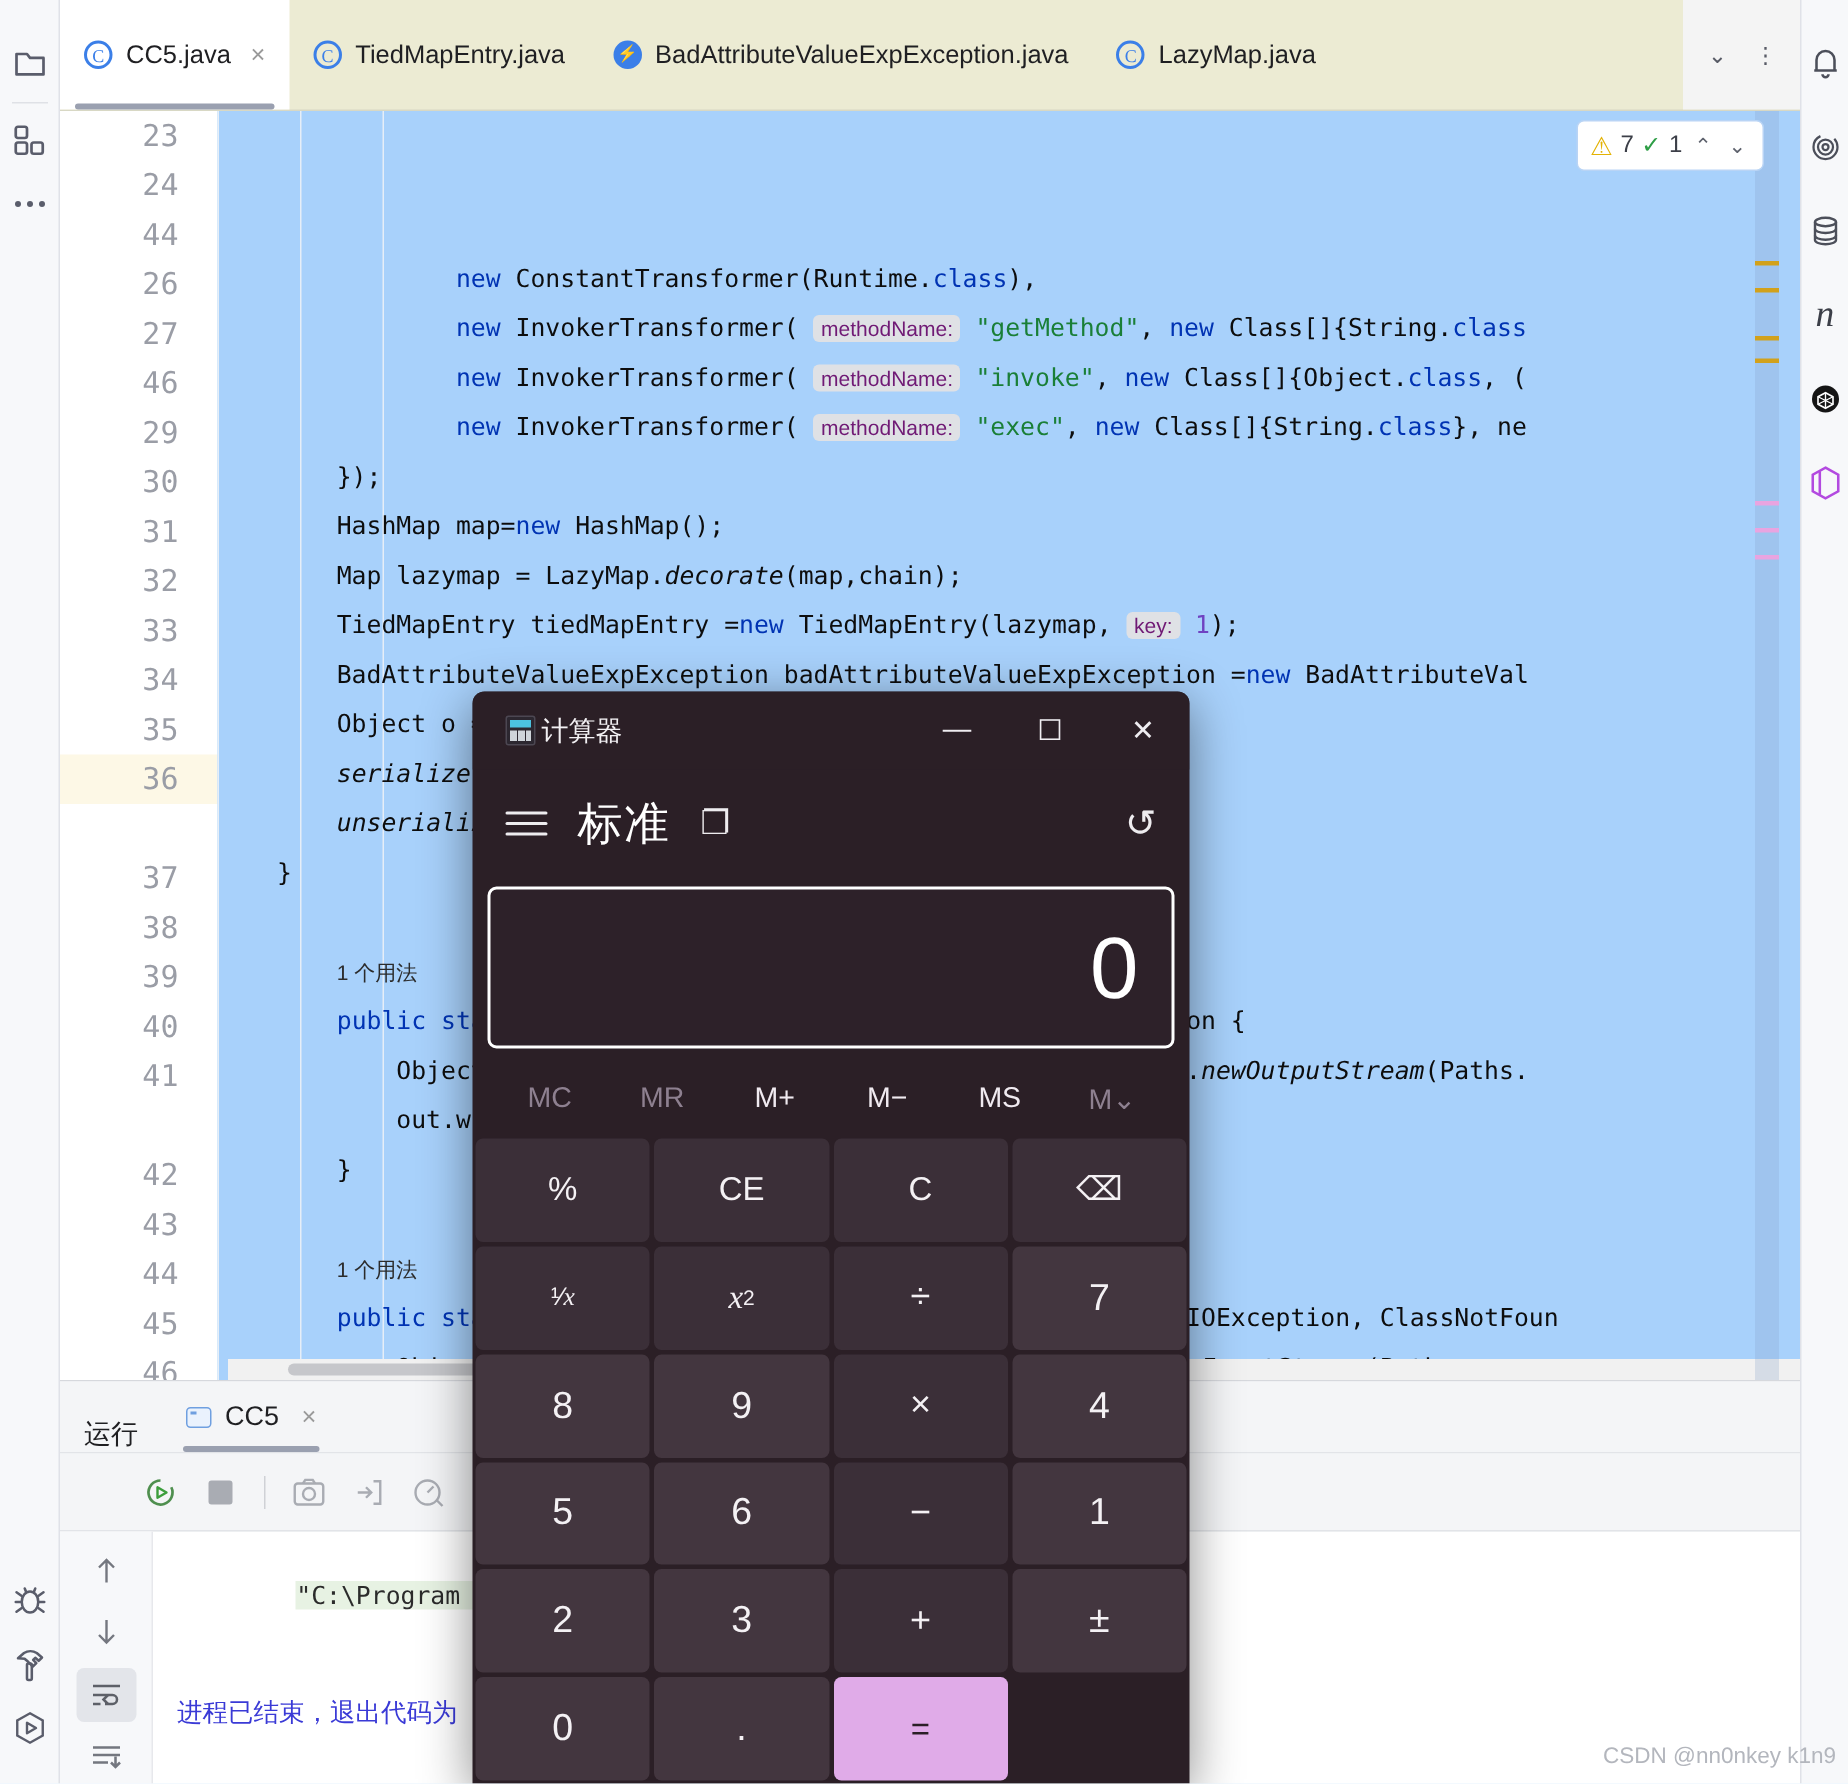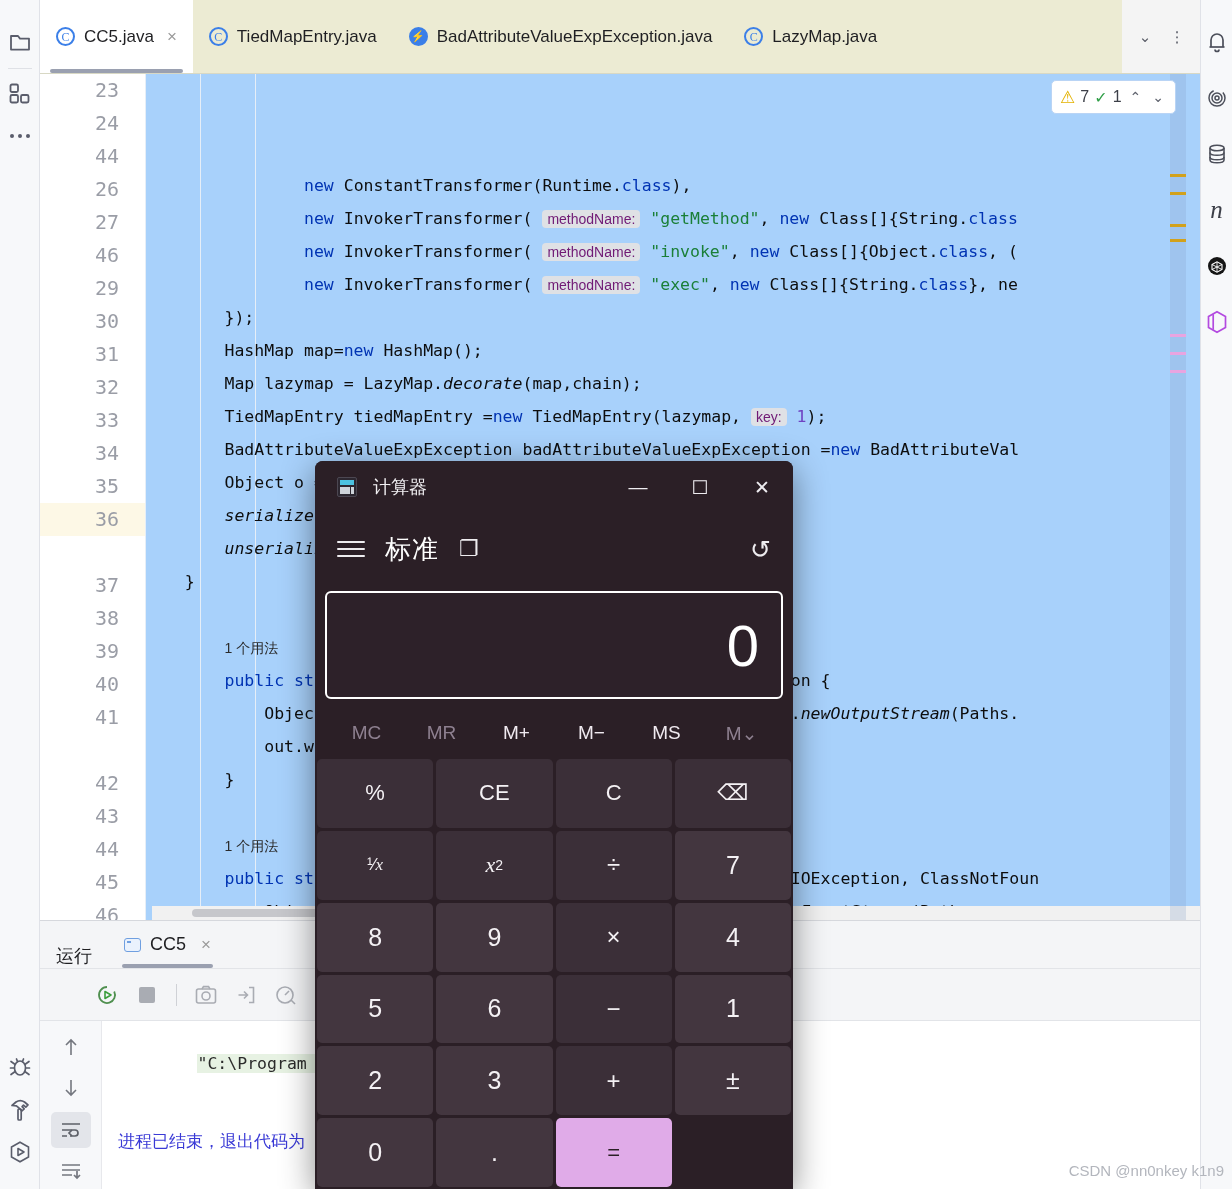--- a/index.html
+++ b/index.html
@@ -155,21 +155,21 @@
 
   
   .calc {
     position:absolute; left: 315px; top: 461px; width: 478px; height: 728px;
     background:#2b1f26; border-radius: 8px 8px 0 0;
     box-shadow: 0 8px 34px rgba(0,0,0,.45);
     overflow:hidden; z-index: 20;
     display:flex; flex-direction:column;
   }
   .calc-title {
-    height: 52px; display:flex; align-items:center; padding-left: 22px; gap: 16px;
+    height: 52px; display:flex; align-items:center; padding-left: 22px; gap: 4px;
     background:#2b1f26;
   }
   .calc-appicon {
     width: 20px; height: 20px; background:#2c2730; border:1px solid #4c4752; border-radius:2px;
     position:relative; flex:none;
   }
   .calc-appicon::before{ content:""; position:absolute; left:2px; top:2px; right:2px; height:5px; background:#4cc2e0; }
   .calc-appicon::after{
     content:""; position:absolute; left:2px; top:9px; right:2px; bottom:2px;
     background:
@@ -177,21 +177,21 @@
   }
   .calc-name { color:#f2f0f3; font-size:18px; }
   .calc-wbtns { margin-left:auto; display:flex; height:100%; }
   .calc-wbtn { width: 62px; height:100%; display:flex; align-items:center; justify-content:center; color:#efedf1; font-size:19px; }
 
   .calc-mode {
     height: 72px; display:flex; align-items:center; padding-left: 22px; gap: 20px; color:#fff;
   }
   .hamburger { width: 28px; height:22px; display:flex; flex-direction:column; justify-content:space-between; padding: 3px 0;}
   .hamburger i { display:block; height:2px; background:#eeecef; border-radius:1px; }
-  .calc-mode-name { font-size: 26px; color:#fff; letter-spacing:1px; }
+  .calc-mode-name { font-size: 30px; color:#fff; letter-spacing:1px; }
   .calc-keepon { color:#eeecef; font-size: 22px; }
   .calc-hist { margin-left:auto; margin-right: 22px; color:#eeecef; font-size:25px; }
 
   .calc-display {
     margin: 6px 10px 8px 10px; height: 108px; background:#2d2129;
     border: 2px solid #ffffff; border-radius: 6px;
     display:flex; align-items:center; justify-content:flex-end;
     padding-right: 22px;
   }
   .calc-value { color:#ffffff; font-size: 58px; font-weight: 300; }

